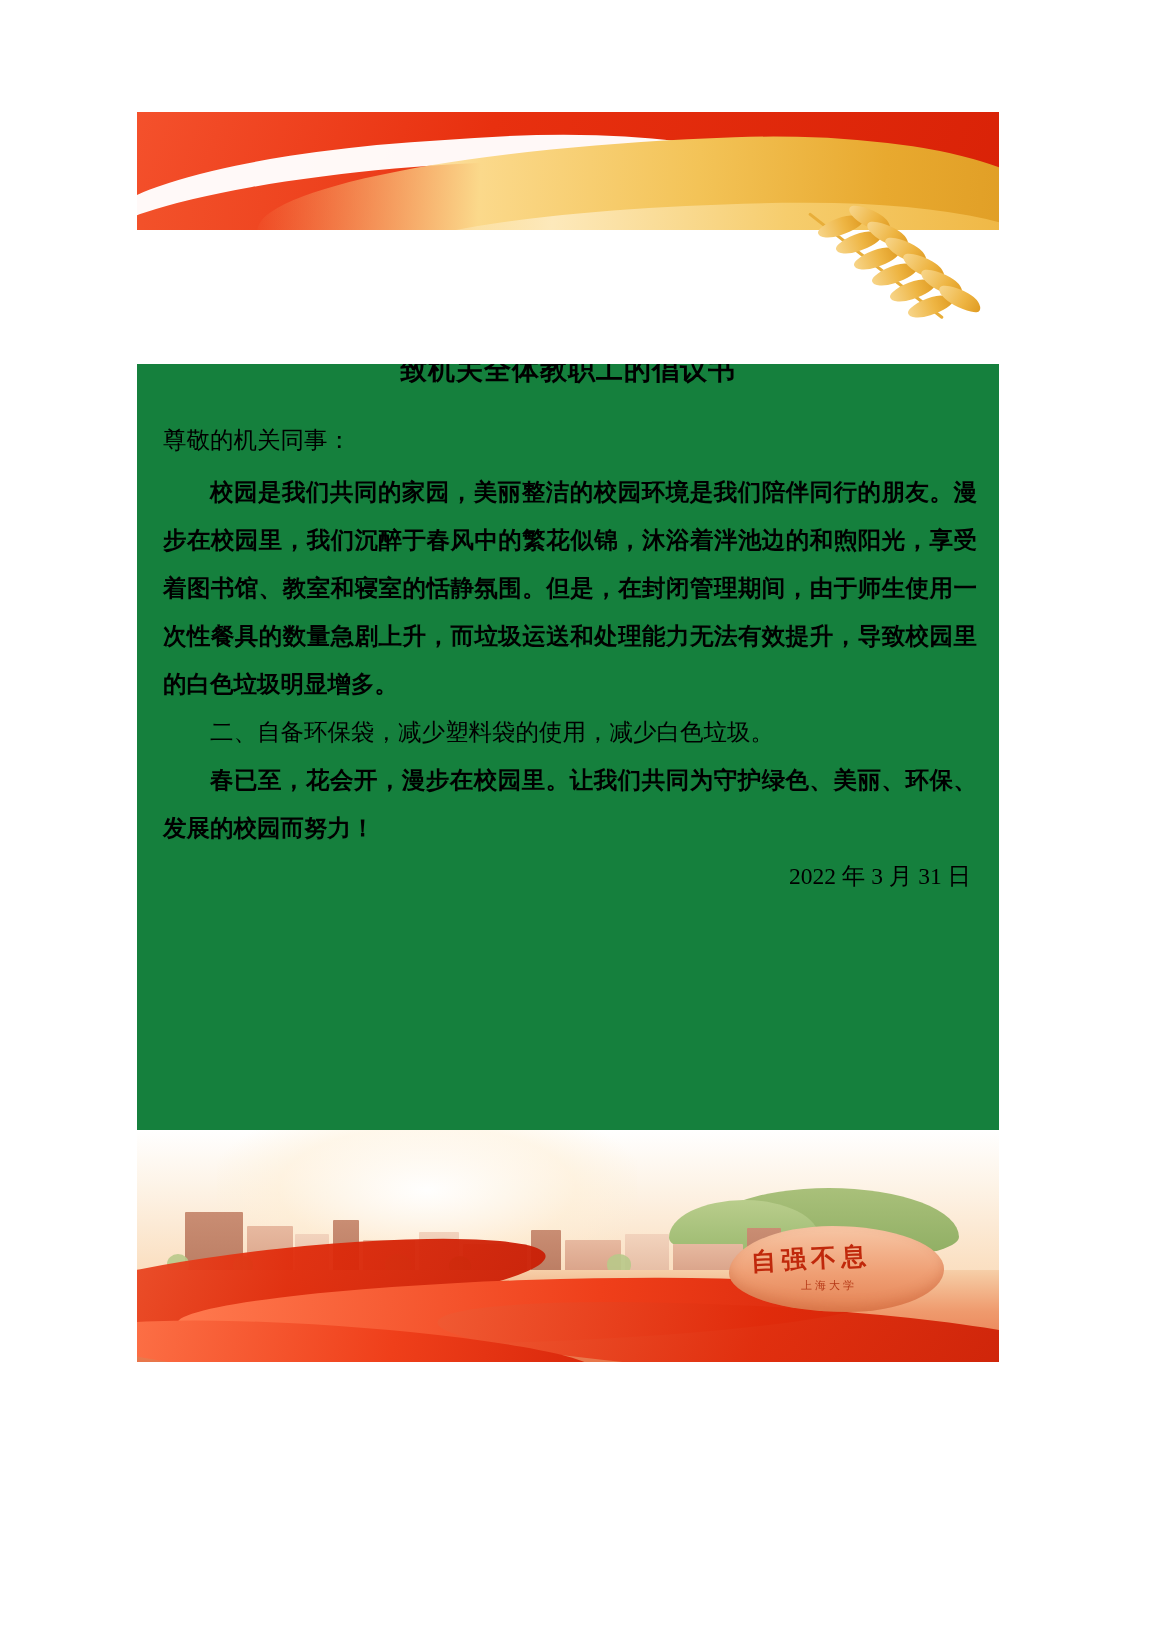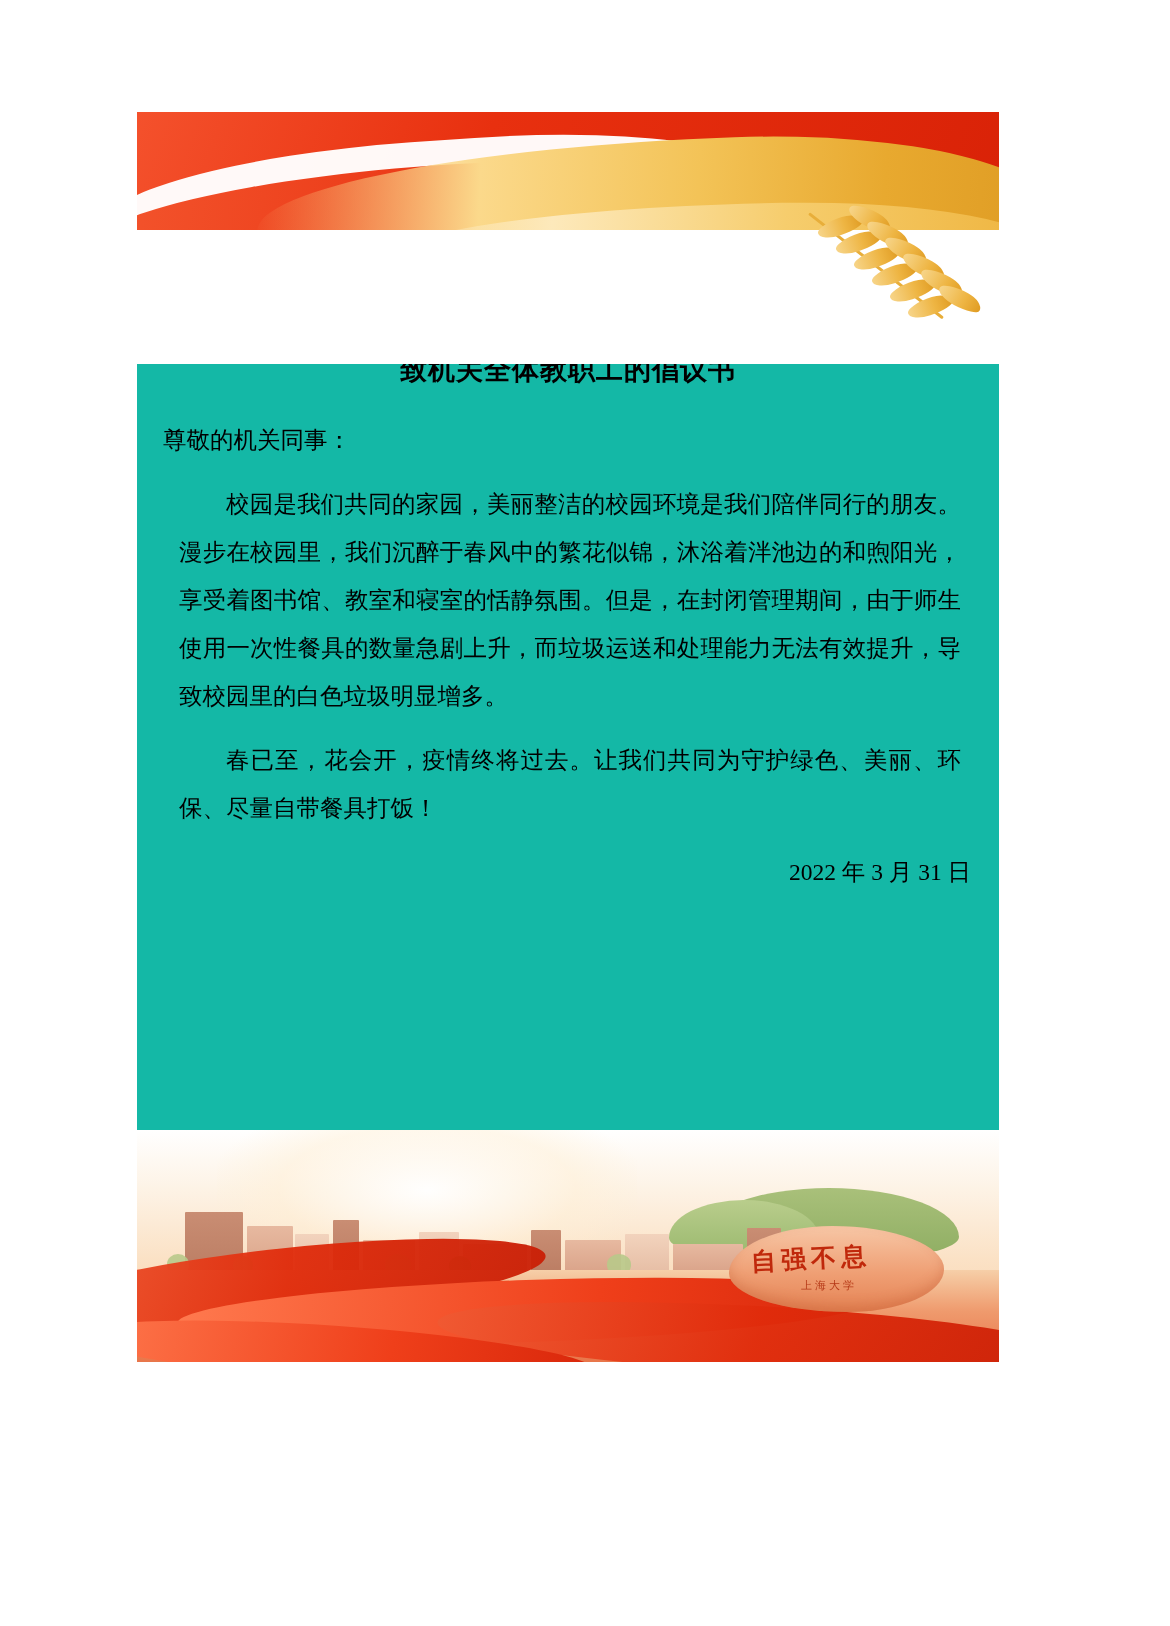--- a/index.html
+++ b/index.html
@@ -14,21 +14,21 @@
     position: relative;
     overflow: hidden;
   }
 
   .page {
     position: absolute;
     left: 137px;
     top: 112px;
     width: 862px;
     height: 1250px;
-    background: #14b8a6;
+    background: #15803d;
   }
 
   
   .banner {
     position: relative;
     width: 862px;
     height: 252px;
     overflow: hidden;
   }
   .banner-red {
@@ -135,22 +135,23 @@
     padding: 0 22px 0 26px;
     font-size: 23.5px;
     line-height: 48px;
     color: #000000;
     text-align: justify;
   }
   .salutation {
     margin: 0 0 4px 0;
   }
   .para {
-    margin: 16px;
+    margin: 0;
     text-indent: 2em;
+    font-weight: bold;
   }
   .item {
     margin: 0;
     text-indent: 2em;
   }
   .sign {
     margin: 6px 0 0 0;
     text-align: right;
     padding-right: 6px;
   }
@@ -300,21 +301,22 @@
       <div class="leaf" style="left:120px; top:70px;  transform: rotate(28deg);"></div>
       <div class="leaf" style="left:138px; top:86px;  transform: rotate(28deg);"></div>
     </div>
   </div>
 
   <div class="doc-title">致机关全体教职工的倡议书</div>
 
   <div class="content">
     <p class="salutation">尊敬的机关同事：</p>
     <p class="para">校园是我们共同的家园，美丽整洁的校园环境是我们陪伴同行的朋友。漫步在校园里，我们沉醉于春风中的繁花似锦，沐浴着泮池边的和煦阳光，享受着图书馆、教室和寝室的恬静氛围。但是，在封闭管理期间，由于师生使用一次性餐具的数量急剧上升，而垃圾运送和处理能力无法有效提升，导致校园里的白色垃圾明显增多。</p>
-    <p class="para">春已至，花会开，疫情终将过去。让我们共同为守护绿色、美丽、环保、尽量自带餐具打饭！</p>
+    <p class="item">二、自备环保袋，减少塑料袋的使用，减少白色垃圾。</p>
+    <p class="para">春已至，花会开，漫步在校园里。让我们共同为守护绿色、美丽、环保、发展的校园而努力！</p>
     <p class="date">2022 年 3 月 31 日</p>
   </div>
 
   <div class="footer-img">
     <div class="sky-glow"></div>
 
     <div class="hill"></div>
     <div class="hill2"></div>
 
     <div class="skyline">

